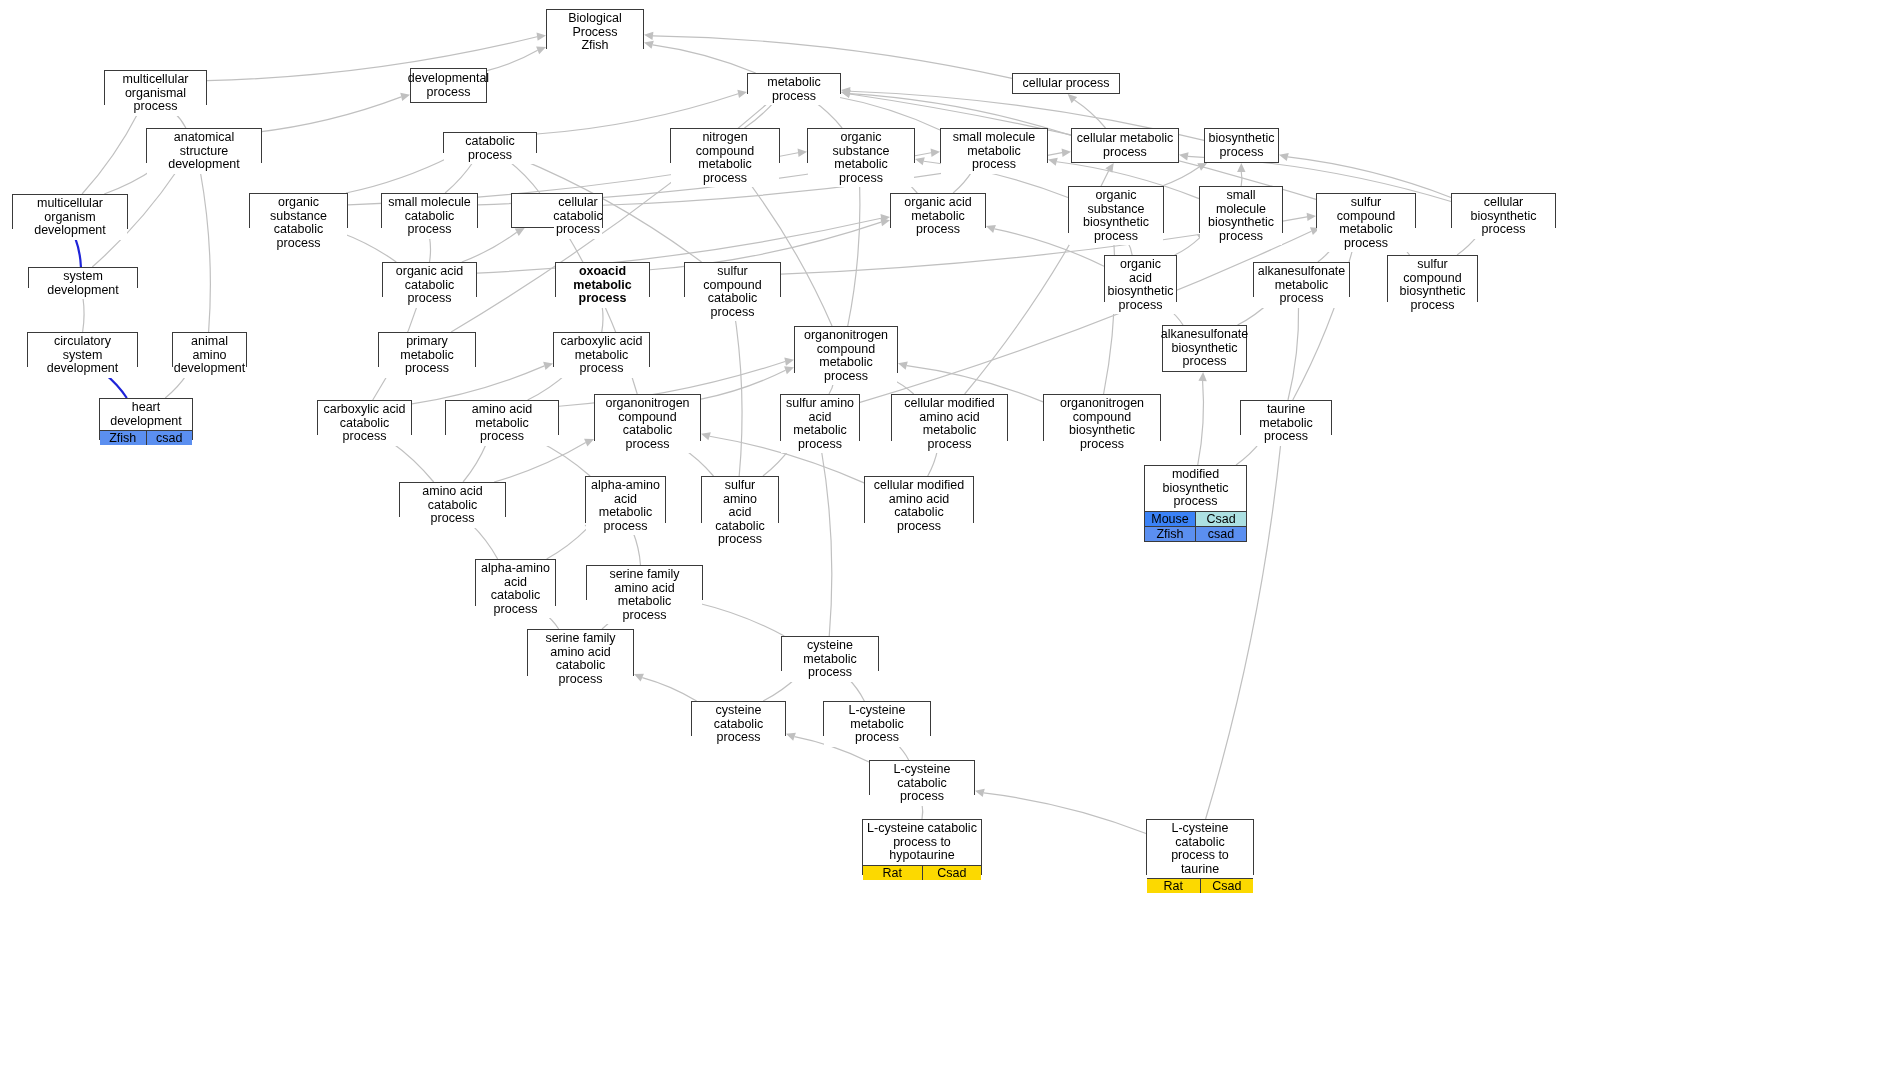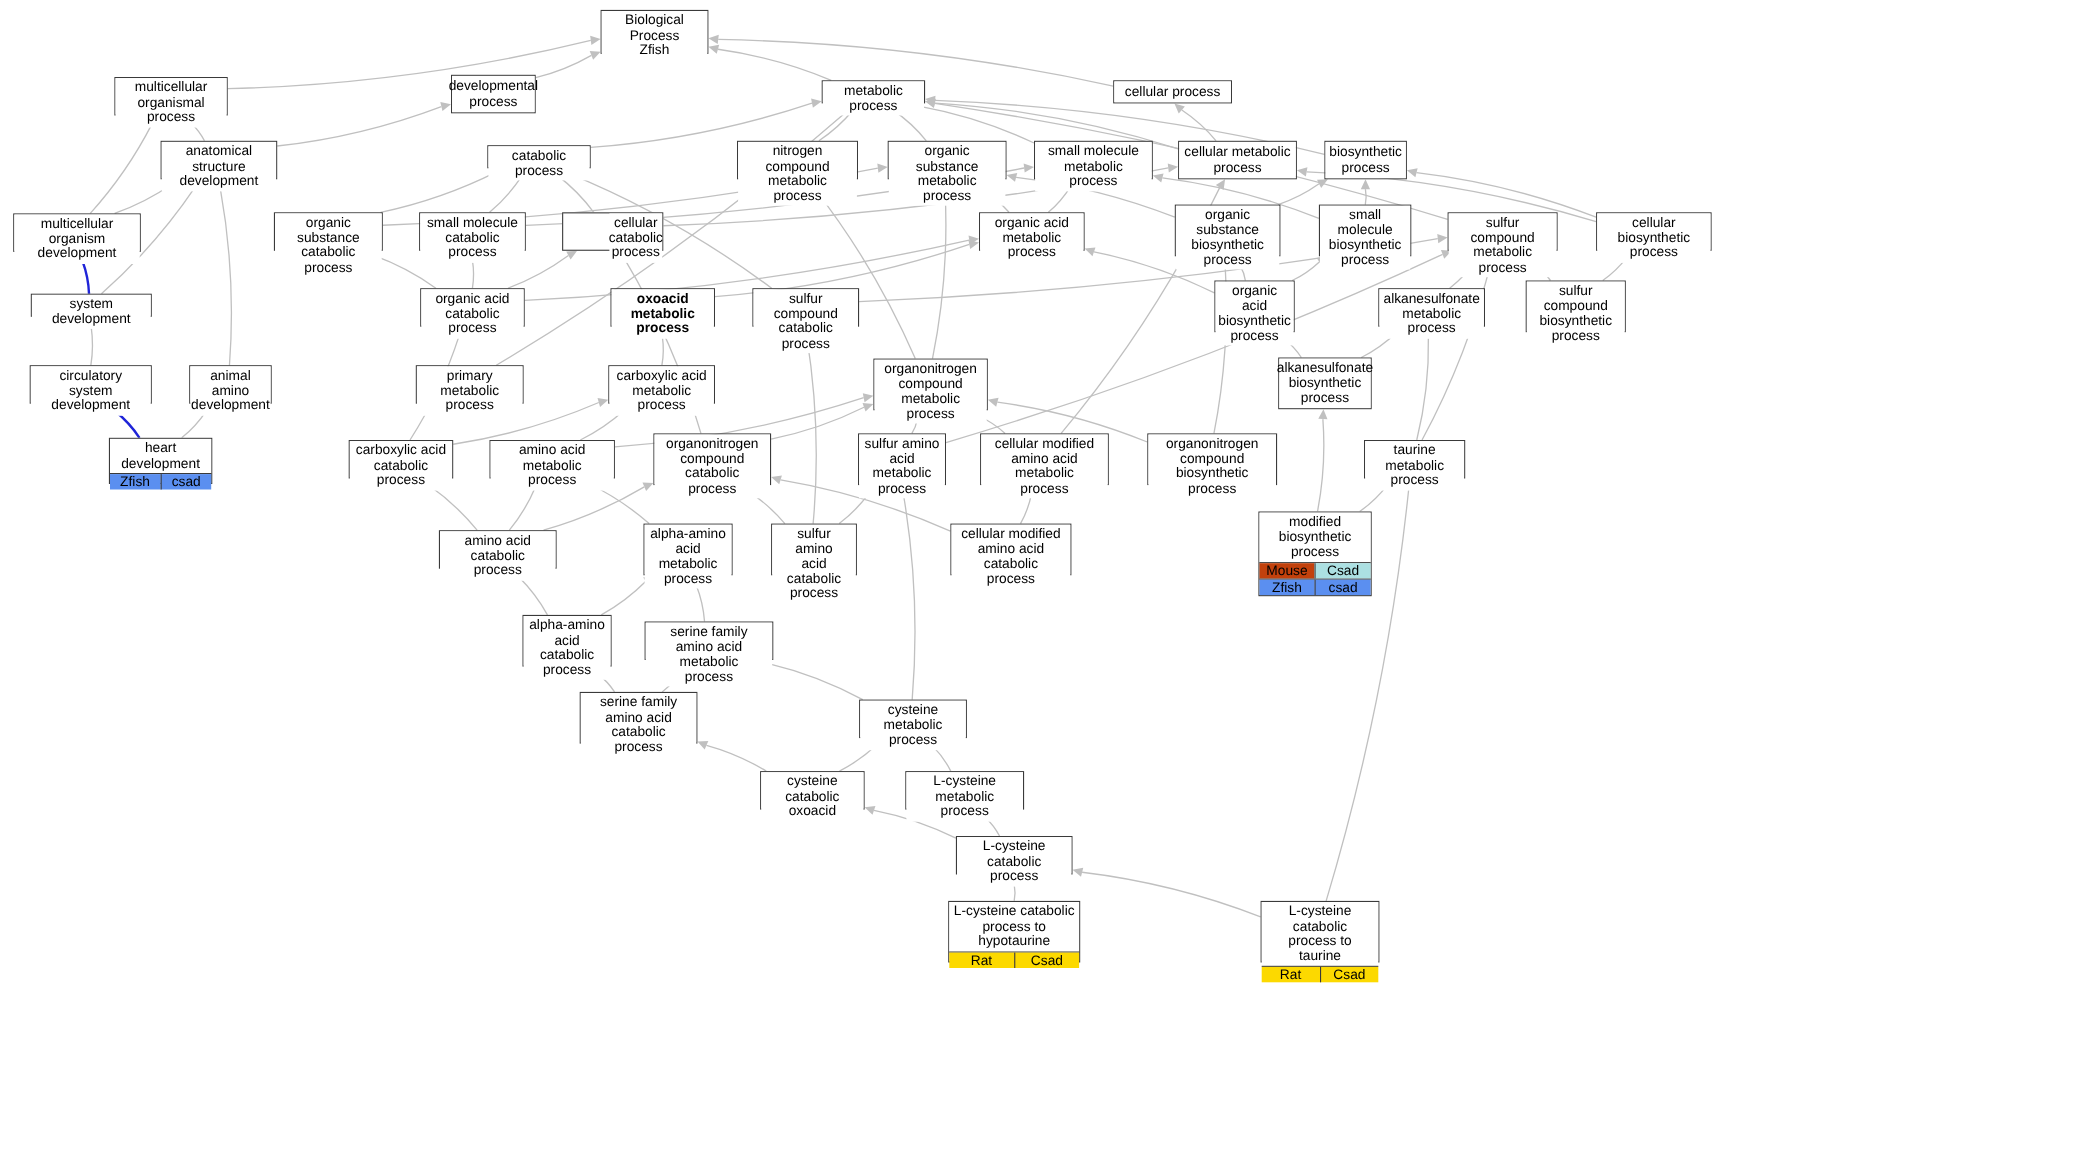--- a/index.html
+++ b/index.html
@@ -221,21 +221,21 @@
     <div class="node" style="left: 410px; top: 68px; width: 77px; height: 35px;">
       <div class="title">developmental
 process</div>
     </div>
     <div class="node" style="left: 747px; top: 73px; width: 94px; height: 21px;">
       <div class="title">metabolic process</div>
     </div>
     <div class="node" style="left: 1012px; top: 73px; width: 108px; height: 21px;">
       <div class="title">cellular process</div>
     </div>
-    <div class="node" style="left: 146px; top: 128px; width: 106px; height: 35px;">
+    <div class="node" style="left: 146px; top: 128px; width: 116px; height: 35px;">
       <div class="title">anatomical structure
 development</div>
     </div>
     <div class="node" style="left: 443px; top: 132px; width: 94px; height: 21px;">
       <div class="title">catabolic process</div>
     </div>
     <div class="node" style="left: 670px; top: 128px; width: 110px; height: 35px;">
       <div class="title">nitrogen compound
 metabolic process</div>
     </div>
@@ -379,21 +379,21 @@
 process</div>
     </div>
     <div class="node" style="left: 1240px; top: 400px; width: 92px; height: 35px;">
       <div class="title">taurine metabolic
 process</div>
     </div>
     <div class="node" style="left: 1144px; top: 465px; width: 103px; height: 77px;">
       <div class="title">modified biosynthetic
 process</div>
       <div class="ann">
-        <div class="cell" style="background: #c2410c;">Mouse</div>
+        <div class="cell" style="background: #3b82f6;">Mouse</div>
         <div class="cell" style="background: rgb(172, 224, 226);">Csad</div>
       </div>
       <div class="ann">
         <div class="cell" style="background: rgb(91, 143, 240);">Zfish</div>
         <div class="cell" style="background: rgb(91, 143, 240);">csad</div>
       </div>
     </div>
     <div class="node" style="left: 399px; top: 482px; width: 107px; height: 35px;">
       <div class="title">amino acid catabolic
 process</div>
@@ -427,21 +427,21 @@
       <div class="title">serine family
 amino acid catabolic
 process</div>
     </div>
     <div class="node" style="left: 781px; top: 636px; width: 98px; height: 35px;">
       <div class="title">cysteine metabolic
 process</div>
     </div>
     <div class="node" style="left: 691px; top: 701px; width: 95px; height: 35px;">
       <div class="title">cysteine catabolic
-oxoacid</div>
+process</div>
     </div>
     <div class="node" style="left: 823px; top: 701px; width: 108px; height: 35px;">
       <div class="title">L-cysteine metabolic
 process</div>
     </div>
     <div class="node" style="left: 869px; top: 760px; width: 106px; height: 35px;">
       <div class="title">L-cysteine catabolic
 process</div>
     </div>
     <div class="node" style="left: 862px; top: 819px; width: 120px; height: 56px;">

